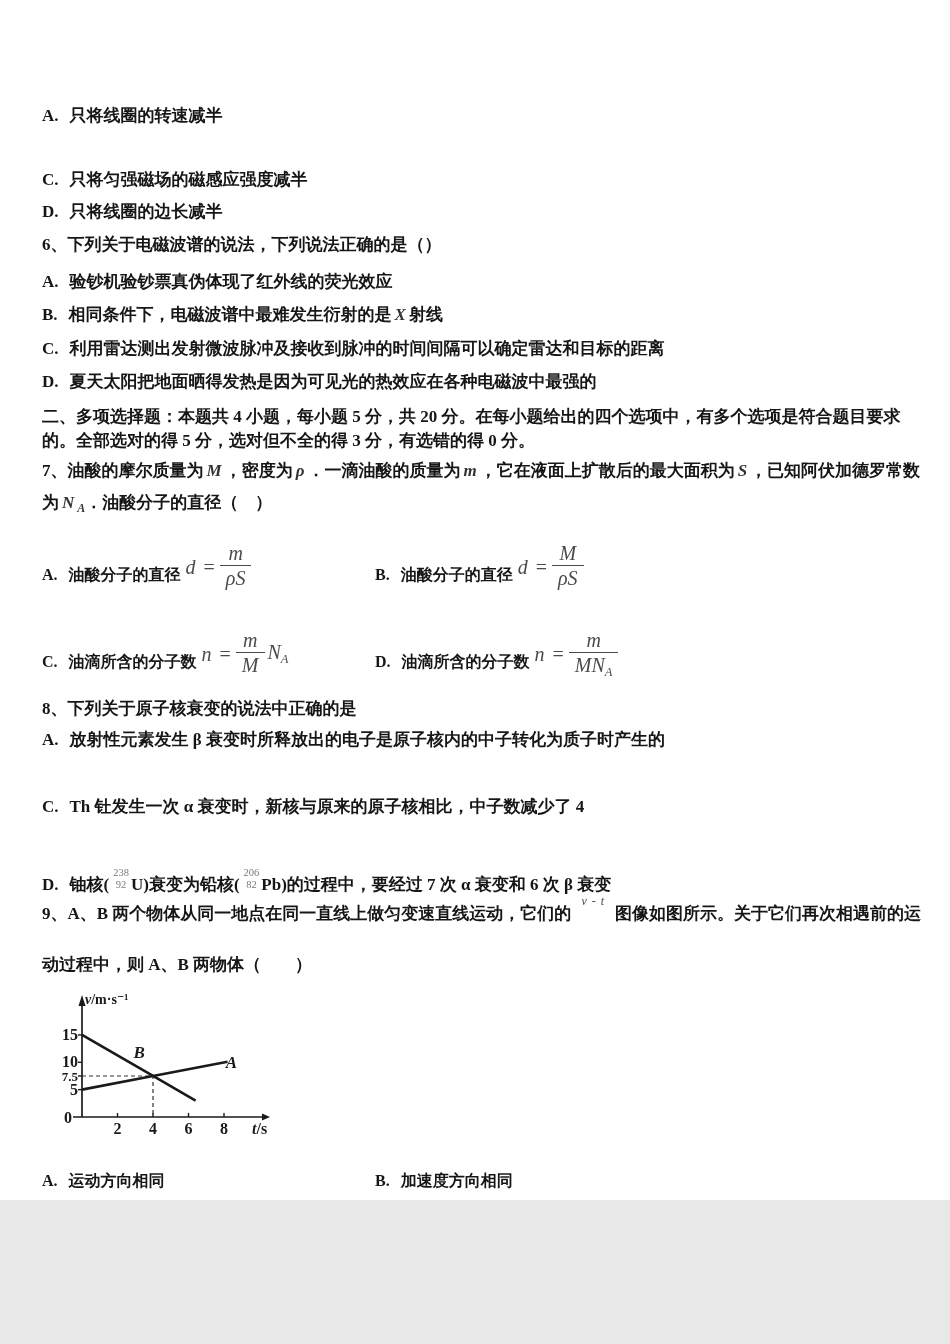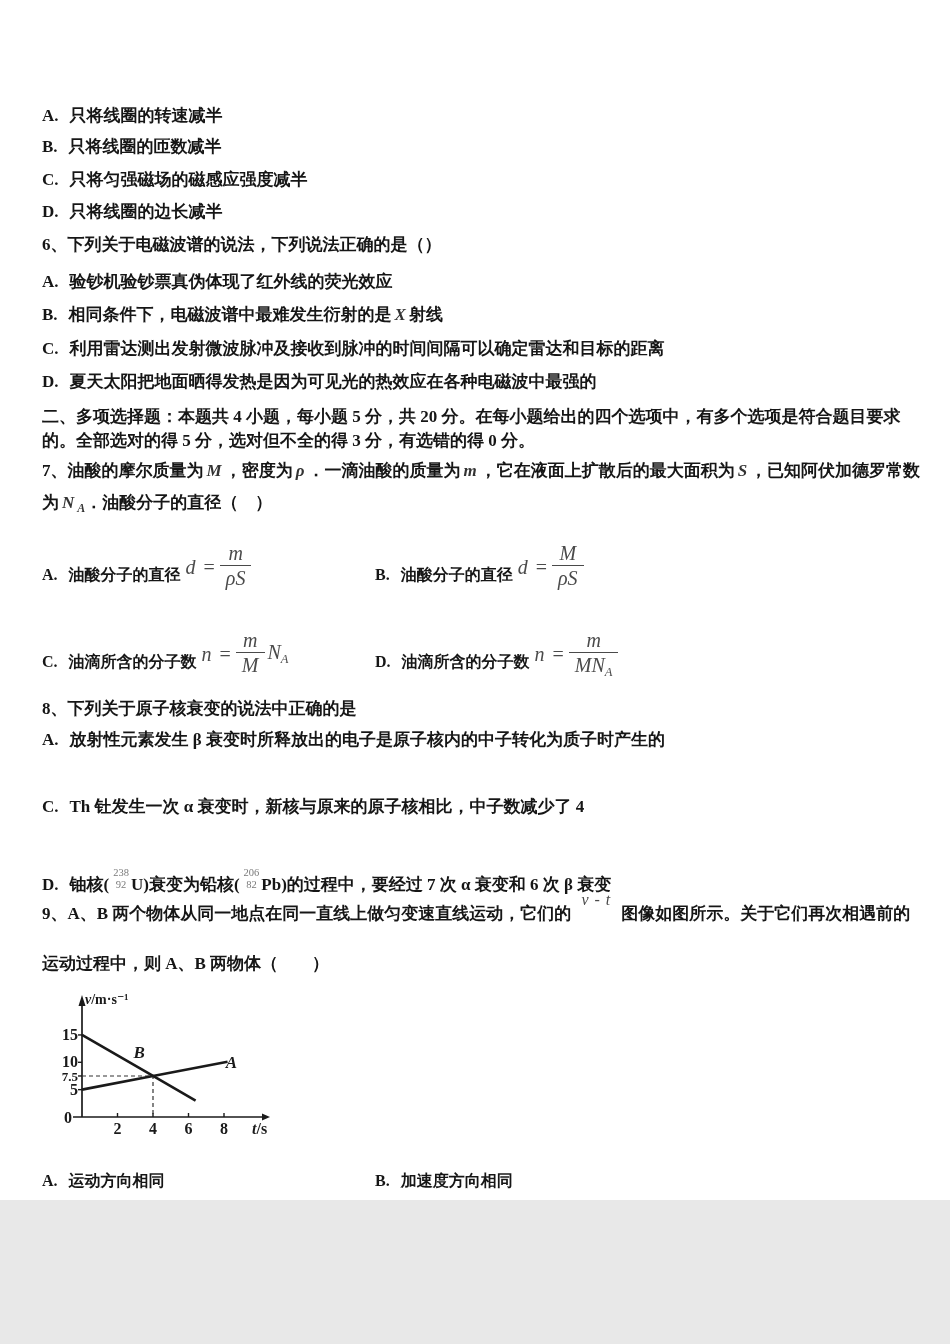--- a/index.html
+++ b/index.html
@@ -12,21 +12,21 @@
   .col1{width:333px;}
   .col2{flex:1;}
   .opt-label{font-weight:700;margin-right:11px;}
   .opt-text{font-weight:700;}
   
   .mvar{font-family:"Liberation Serif","DejaVu Serif",serif;font-style:italic;font-weight:600;
         color:#333;padding:0 3px;}
   .msub{font-family:"Liberation Serif","DejaVu Serif",serif;font-style:italic;font-weight:600;
         color:#333;font-size:12px;vertical-align:-4px;}
   .raised{font-family:"Liberation Serif","DejaVu Serif",serif;font-style:italic;font-weight:400;
-        color:#4a4a4a;display:inline-block;transform:translateY(-14px);font-size:16px;
+        color:#4a4a4a;display:inline-block;transform:translateY(-14px);font-size:12px;
         margin:0 10px;letter-spacing:1px;}
   
   .nstack{display:inline-flex;flex-direction:column;align-items:center;
         font-family:"Liberation Serif","DejaVu Serif",serif;font-weight:400;
         font-size:10.5px;line-height:1.15;color:#7a7a7a;transform:translateY(-7px);
         margin:0 2px 0 4px;vertical-align:middle;}
   
   .eq{display:inline-flex;align-items:center;font-family:"Liberation Serif","DejaVu Serif",serif;
       font-style:italic;font-weight:400;color:#4a4a4a;font-size:20px;
       transform:translateY(-9px);margin-left:5px;vertical-align:middle;}
@@ -40,23 +40,20 @@
   .sfx{margin-left:3px;}
   svg text{user-select:none;}
 </style>
 </head>
 <body>
 
 <div class="page">
 
   <div class="line" style="top:105px">
     <span class="opt-label">A.</span><span class="opt-text">只将线圈的转速减半</span>
-  </div>
-  <div class="line" style="top:136px">
-    <span class="opt-label">B.</span><span class="opt-text">只将线圈的匝数减半</span>
   </div>
   <div class="line" style="top:169px">
     <span class="opt-label">C.</span><span class="opt-text">只将匀强磁场的磁感应强度减半</span>
   </div>
   <div class="line" style="top:201px">
     <span class="opt-label">D.</span><span class="opt-text">只将线圈的边长减半</span>
   </div>
 
   <div class="line" style="top:234px">6、下列关于电磁波谱的说法，下列说法正确的是（）</div>
   <div class="line" style="top:304px">

